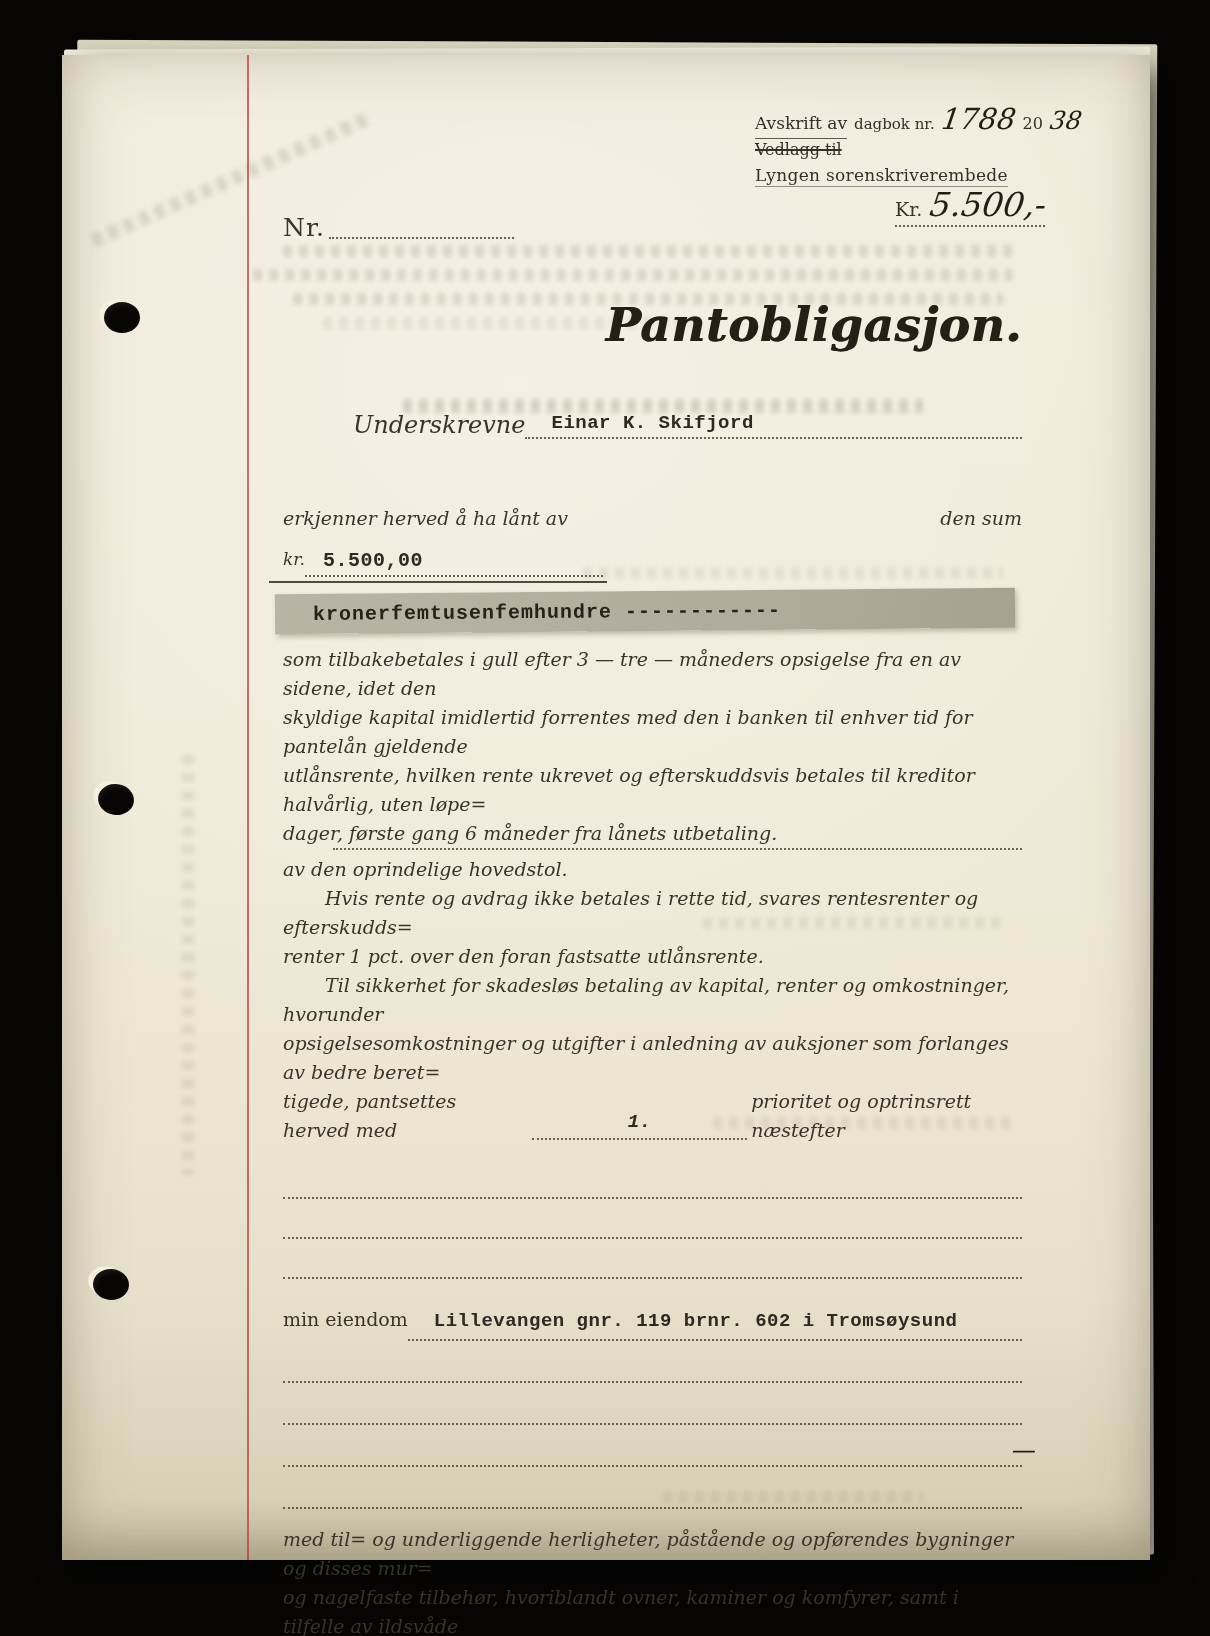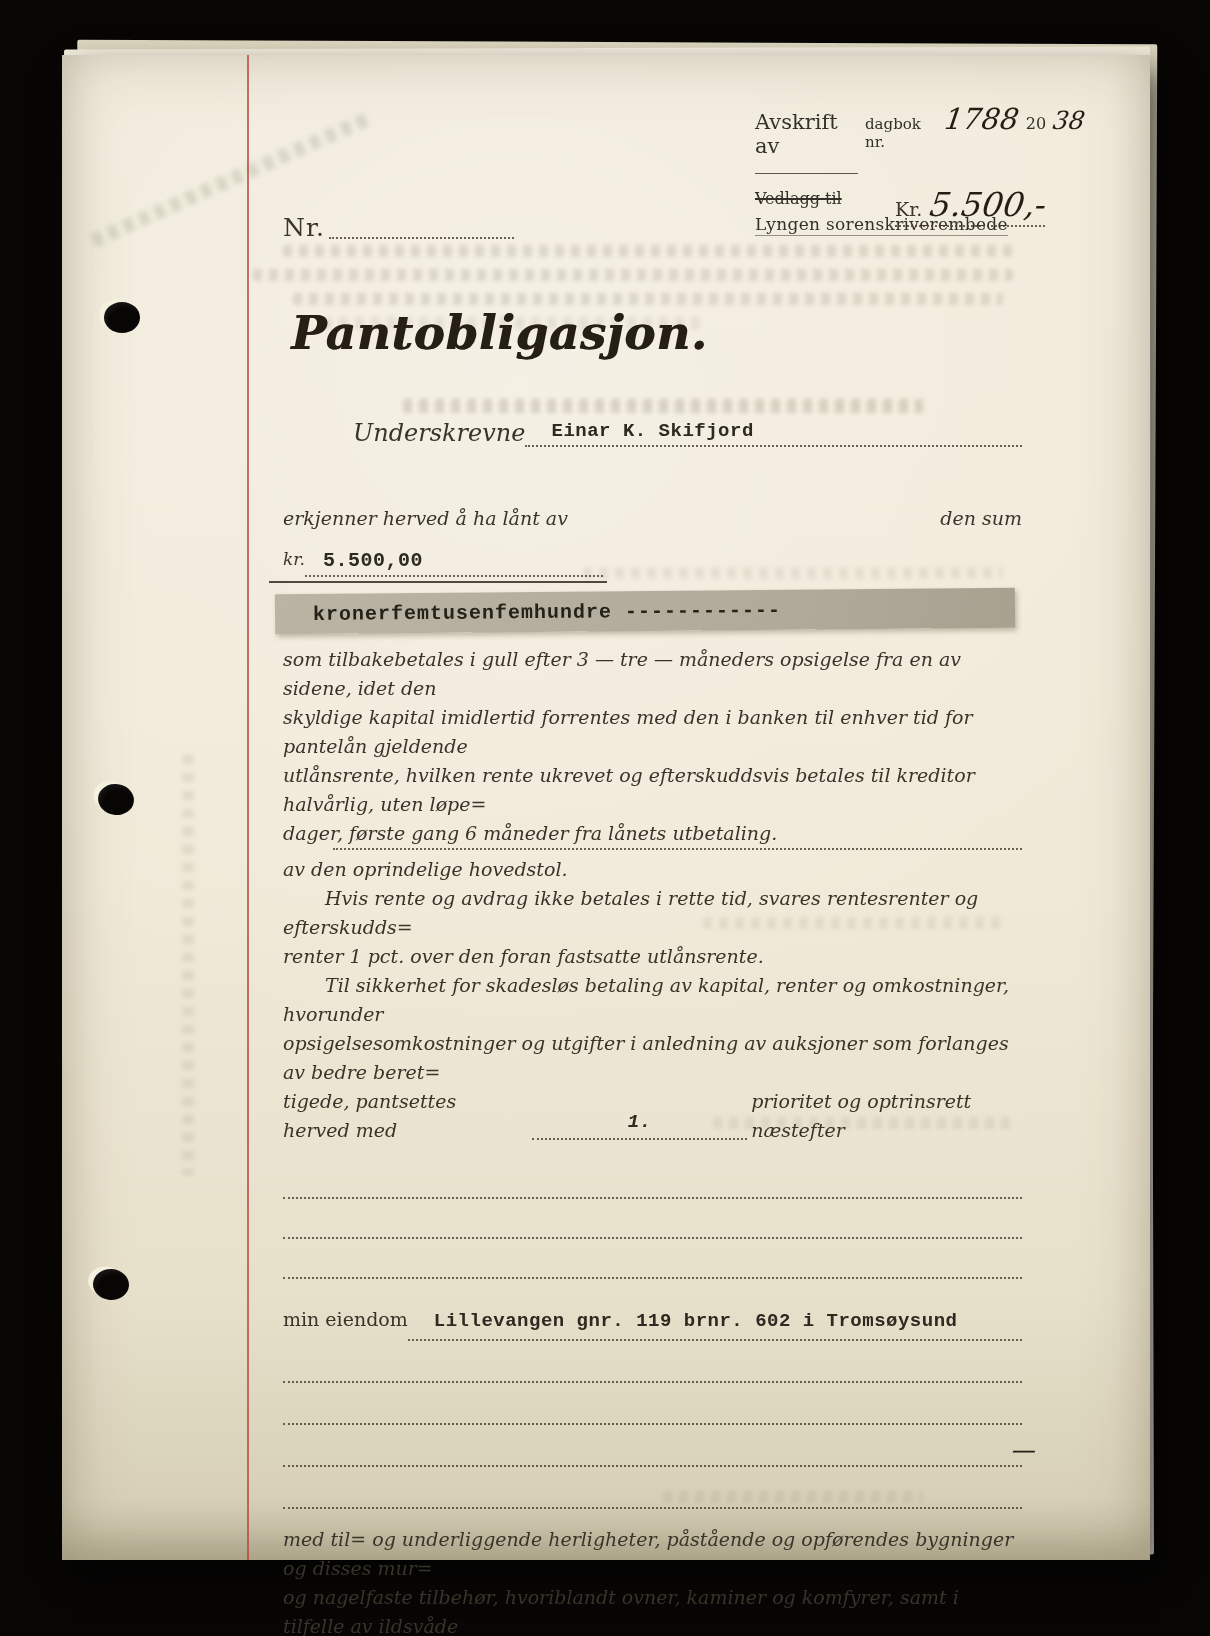--- a/index.html
+++ b/index.html
@@ -36,45 +36,45 @@
 
   .content{position:absolute;left:221px;top:0;width:739px;color:#3a342a;}
 
   .it{font-style:italic;}
   .typed{font-family:"Liberation Mono",monospace;font-weight:700;color:#2e2921;letter-spacing:.5px;}
   .hand{font-family:"DejaVu Serif",serif;font-style:italic;color:#231d13;display:inline-block;transform:skewX(-8deg);}
 
   
   .hdr{position:absolute;left:472px;top:54px;width:330px;font-size:16px;color:#33302a;}
   .hdr-row1{display:flex;align-items:baseline;gap:7px;}
-  .avskrift{font-size:21px;border-bottom:1px solid rgba(55,48,38,.8);padding-bottom:15px;}
+  .avskrift{font-size:17px;border-bottom:1px solid rgba(55,48,38,.8);padding-bottom:5px;}
   .dagbok{font-size:15px;}
   .hand-nr{font-size:29px;line-height:20px;}
   .yearp{font-size:16px;}
   .hand-year{font-size:25px;line-height:18px;}
-  .hdr-row2{margin-top:15px;}
+  .hdr-row2{margin-top:1px;}
   .strike{text-decoration:line-through;text-decoration-thickness:2px;font-size:16px;}
   .hdr-row3{margin-top:6px;font-size:17px;letter-spacing:.3px;border-bottom:1px solid rgba(55,48,38,.5);
             display:inline-block;padding-bottom:1px;}
 
   
   .nr-row{position:absolute;left:0;top:158px;width:100%;display:flex;align-items:baseline;}
   .nr-label{font-size:25px;letter-spacing:1px;}
   .nr-dots{width:185px;border-bottom:2px dotted rgba(70,62,48,.8);align-self:flex-end;margin:0 0 3px 4px;}
   .kr-group{position:absolute;left:612px;top:138px;width:150px;display:flex;align-items:baseline;gap:8px;
             border-bottom:2px dotted rgba(70,62,48,.8);padding-bottom:5px;}
   .kr-label{font-size:19px;}
   .hand-amount{font-size:33px;line-height:24px;}
 
-  .title{position:absolute;left:0;top:242px;width:100%;margin:8px;text-align:left;
+  .title{position:absolute;left:0;top:242px;width:100%;margin:0;text-align:right;
          font-size:47px;font-weight:bold;font-style:italic;color:#261f16;letter-spacing:.5px;
          text-shadow:.7px 0 0 currentColor;}
   .fill-dots{flex:1;border-bottom:2px dotted rgba(70,62,48,.8);padding:0 0 3px 26px;align-self:flex-end;}
 
-  .underskrevne-row{position:absolute;left:0;top:364px;width:100%;}
+  .underskrevne-row{position:absolute;left:0;top:356px;width:100%;}
   .underskrevne-row{display:flex;align-items:baseline;padding-left:0;}
   .script-label{font-size:24px;margin-left:70px;}
   .typed-name{font-size:19px;}
 
   .loan-row{position:absolute;left:0;top:452px;width:100%;display:flex;align-items:flex-start;justify-content:space-between;}
   .loan-pre,.loan-post{font-size:19px;}
   .bank{font-size:27px;font-weight:bold;color:#291f15;letter-spacing:1px;text-shadow:.6px 0 0 currentColor;}
 
   .kr-row{position:absolute;left:0;top:494px;display:flex;align-items:baseline;}
   .kr-small{font-size:17px;}

